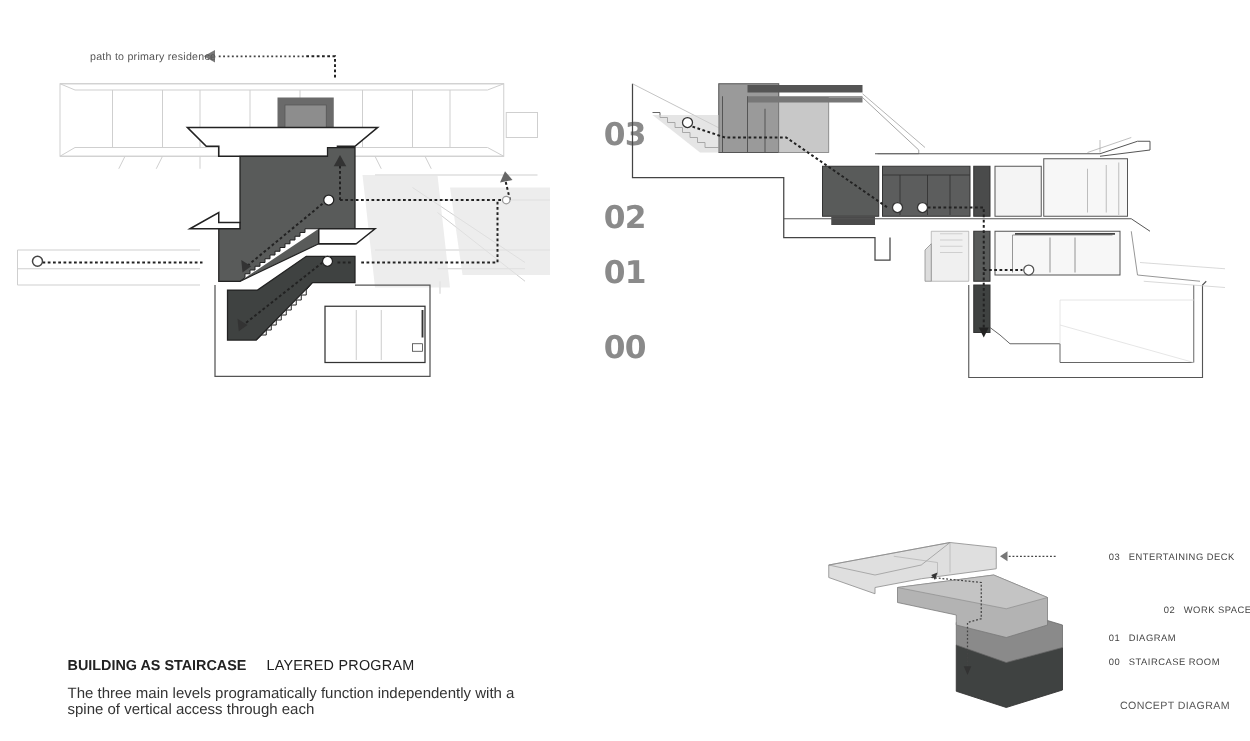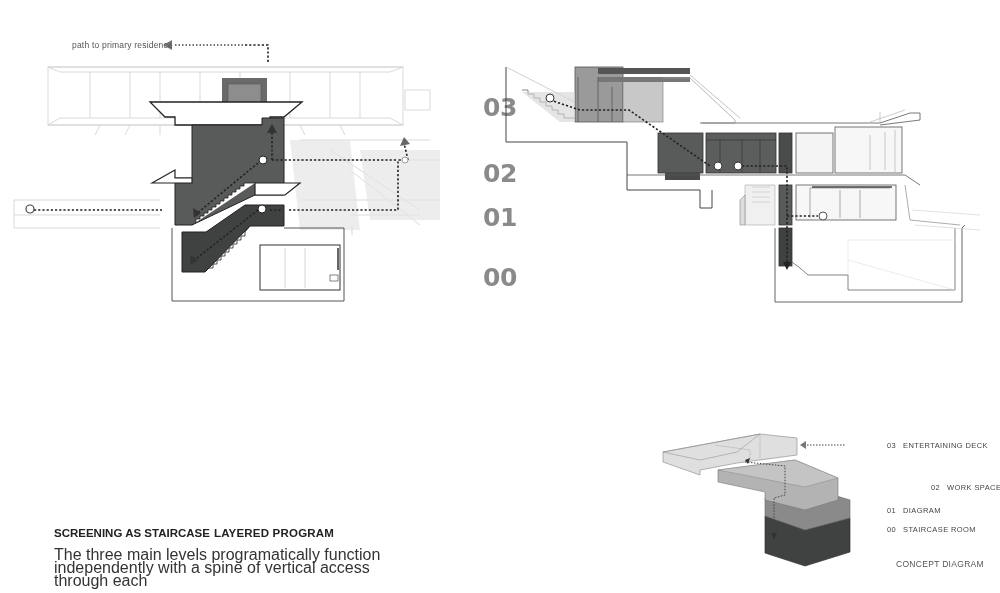--- a/index.html
+++ b/index.html
@@ -3,22 +3,22 @@
 <meta charset="utf-8">
 <style>
   html,body{margin:0;padding:0;background:#fff;}
   body{width:1000px;height:593px;position:relative;overflow:hidden;font-family:"Liberation Sans",sans-serif;color:#333;}
   .abs{position:absolute;padding-left:32px;}
   svg{position:absolute;left:0;top:0;}
   .path-label{left:40px;top:40px;font-size:8.5px;color:#555;letter-spacing:0.2px;}
   .level-num{font-family:"DejaVu Sans",sans-serif;font-weight:bold;font-size:25px;color:#8a8a8a;letter-spacing:-0.5px;}
   .title{left:22px;top:527px;font-size:11.5px;color:#222;}
   .title b{font-weight:bold;}
-  .title .sub{font-weight:bold;margin-left:4px;letter-spacing:0.2px;text-align:center;}
-  .desc{left:22px;top:548px;width:360px;font-size:16px;line-height:13px;color:#333;}
+  .title .sub{font-weight:normal;margin-left:16px;letter-spacing:0.2px;text-align:center;}
+  .desc{left:22px;top:548px;width:360px;font-size:12px;line-height:13px;color:#333;}
   .legend-item{font-size:7.5px;color:#444;letter-spacing:0.4px;white-space:nowrap;}
   .legend-item .n{display:inline-block;width:16px;}
   .concept-cap{left:864px;top:559px;font-size:8.5px;color:#555;letter-spacing:0.3px;}
 </style>
 </head>
 <body>
 
 <div class="abs" style="left:0;top:0;width:450px;height:320px;">
 <svg width="450" height="320" viewBox="0 0 450 320">
 
@@ -149,21 +149,21 @@
   </g>
   <polygon points="787,270 783,262 791,262" fill="#222"></polygon>
   <circle cx="550" cy="98" r="4" fill="#fff" stroke="#333" stroke-width="1"></circle>
   <circle cx="718" cy="166" r="4" fill="#fff" stroke="#333" stroke-width="1"></circle>
   <circle cx="738" cy="166" r="4" fill="#fff" stroke="#333" stroke-width="1"></circle>
   <circle cx="823" cy="216" r="4" fill="#fff" stroke="#555" stroke-width="1"></circle>
 </svg>
 </div>
 
 <div class="abs title">
-  <b>SCREENING AS STAIRCASE</b><span class="sub">LAYERED PROGRAM</span>
+  <b>BUILDING AS STAIRCASE</b><span class="sub">LAYERED PROGRAM</span>
 </div>
 <div class="abs desc">The three main levels programatically function independently with a spine of vertical access through each</div>
 
 <div class="abs" style="left:640px;top:420px;width:220px;height:160px;">
 <svg width="220" height="160" viewBox="640 420 220 160">
 
   <polygon points="765,516 810,506 850,518 850,552 805,566 765,553" fill="#3f4241" stroke="#333" stroke-width="0.7"></polygon>
 
   <polygon points="765,498 810,488 850,500 850,518 805,530 765,516" fill="#8a8a8a" stroke="#666" stroke-width="0.6"></polygon>
 

